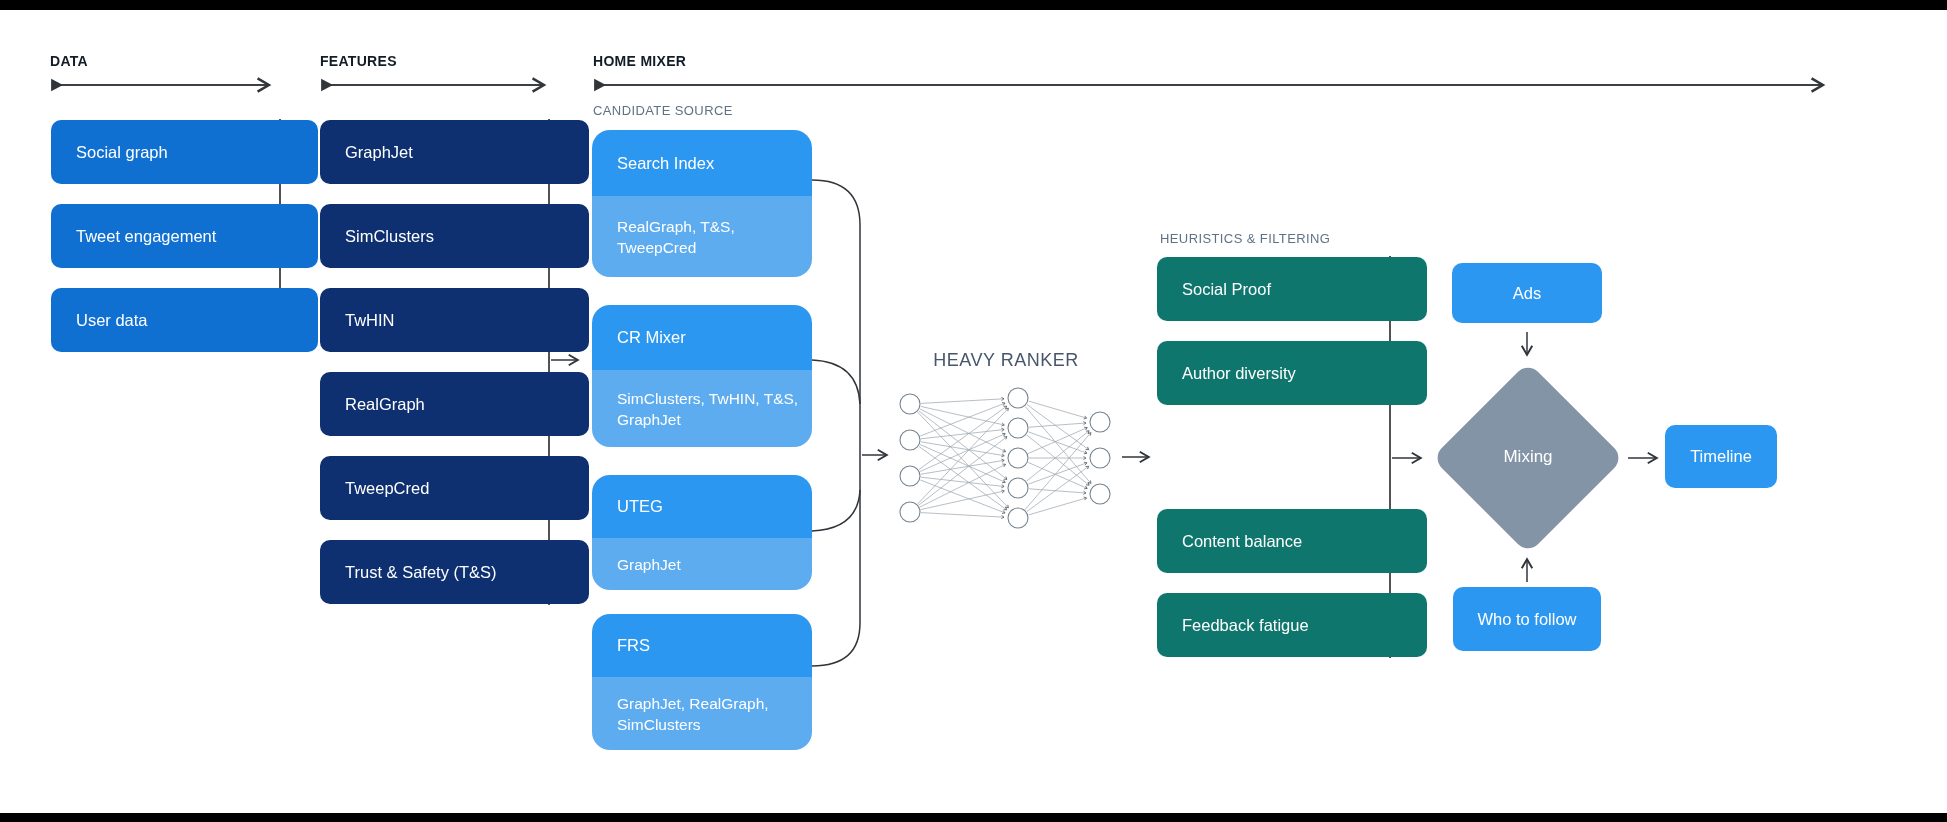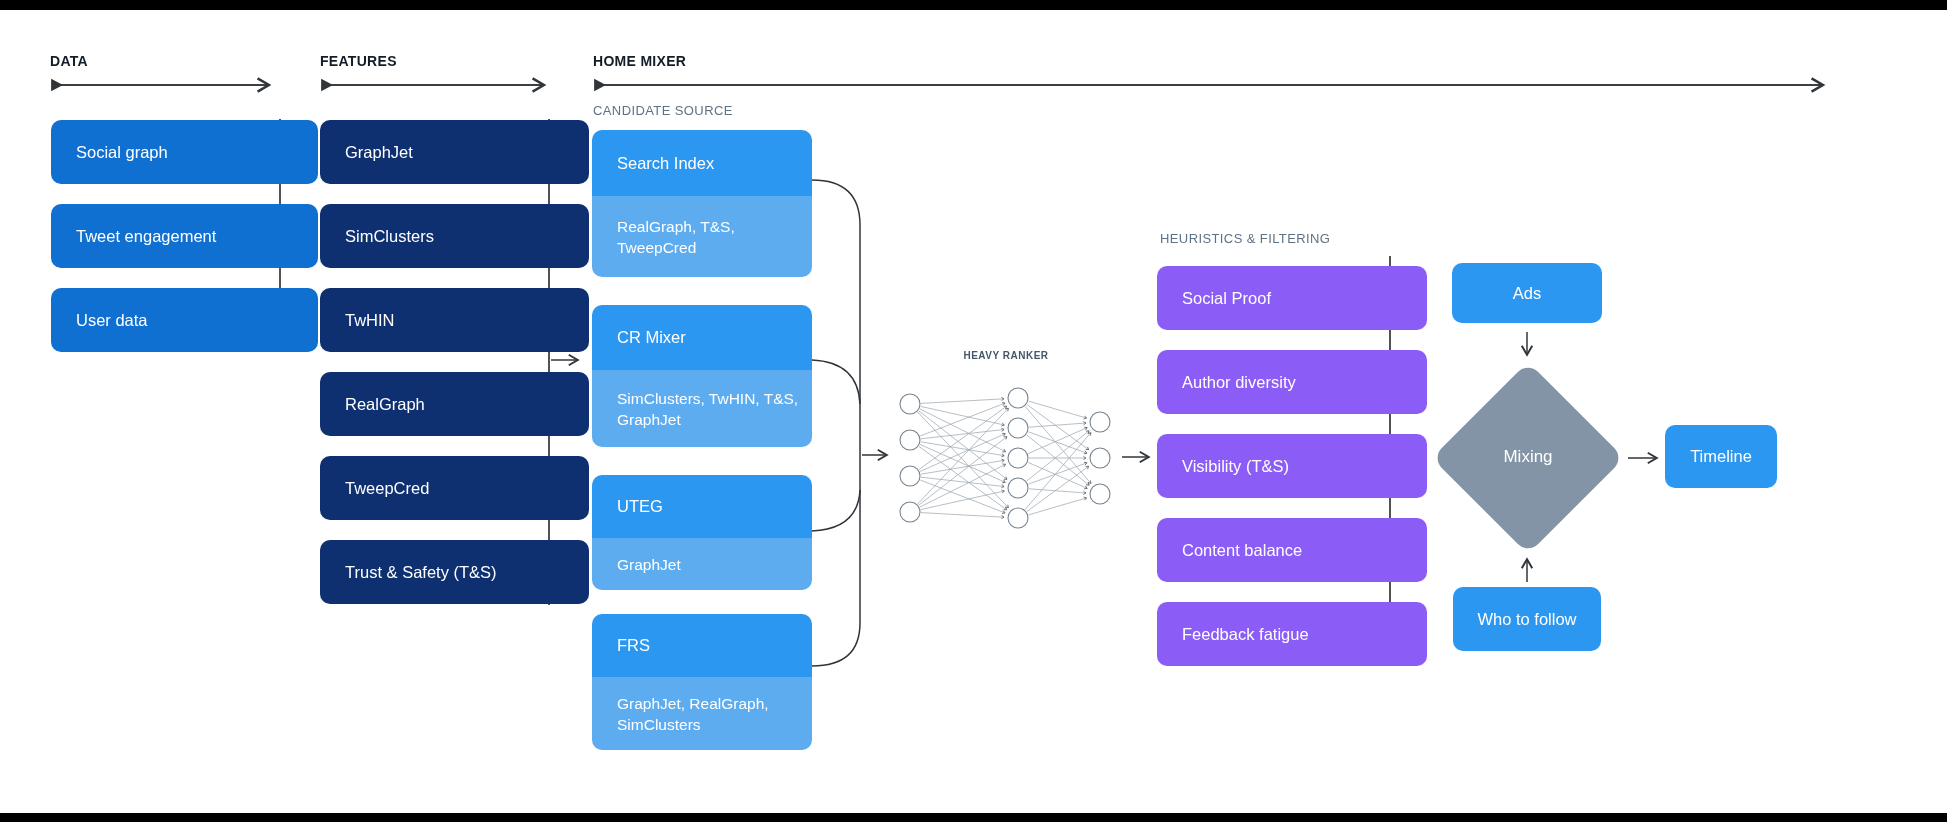--- a/index.html
+++ b/index.html
@@ -5,30 +5,30 @@
   html,body{margin:0;padding:0;background:#ffffff;}
   .stage{position:relative;width:1947px;height:822px;background:#ffffff;overflow:hidden;
          font-family:"Liberation Sans",sans-serif;}
   .bar{position:absolute;left:0;width:1947px;background:#000;}
   .bar-top{top:0;height:10px;}
   .bar-bottom{top:813px;height:9px;}
   svg.layer{position:absolute;left:0;top:0;}
   .sec-label{position:absolute;font-size:14px;font-weight:700;color:#121d28;letter-spacing:.3px;}
   .sub-label{position:absolute;font-size:13px;font-weight:500;color:#5f7284;letter-spacing:.4px;}
   .hr-label{position:absolute;left:906px;top:350px;width:200px;text-align:center;
-            font-size:10px;font-weight:700;color:#47566b;letter-spacing:.5px;}
+            font-size:18px;font-weight:400;color:#47566b;letter-spacing:.5px;}
   .box{position:absolute;border-radius:10px;display:flex;align-items:center;
        color:#ffffff;font-size:16.5px;font-weight:500;}
   .pad{padding-left:25px;padding-right:24px;}
   .ctr{justify-content:center;text-align:center;}
   .data-box{background:#0f70d2;width:218px;height:64px;left:51px;}
   .feat-box{background:#0e3070;width:220px;height:64px;left:320px;}
-  .heur-box{background:#8b5cf6;width:221px;height:64px;left:1157px;margin-top:9px;}
+  .heur-box{background:#0f766e;width:221px;height:64px;left:1157px;}
   .blue-box{background:#2b97f0;}
-  .cand{position:absolute;left:592px;width:220px;border-radius:10px;overflow:hidden;}
+  .cand{position:absolute;left:592px;width:220px;border-radius:18px;overflow:hidden;}
   .cand-head{background:#2b97f0;display:flex;align-items:center;padding-left:25px;
              color:#fff;font-size:16.5px;font-weight:500;}
   .cand-body{background:#5dacf0;display:flex;align-items:center;padding-left:25px;
              color:#fff;font-size:15.5px;line-height:21px;font-weight:500;}
   .mix-label{position:absolute;left:1463px;top:446px;width:130px;text-align:center;
              color:#fff;font-size:17px;font-weight:500;line-height:22px;}
   .nn-edge{stroke:#9fa9b2;stroke-width:.75;fill:none;}
   .nn-node{fill:#ffffff;stroke:#76838f;stroke-width:1.1;}
   .flow{stroke:#30353a;stroke-width:1.5;fill:none;}
   .axis{stroke:#3c4044;stroke-width:1.9;fill:none;}
@@ -198,23 +198,20 @@
       <span>GraphJet, RealGraph, SimClusters</span>
       </div>
   </div>
 
   <div class="box heur-box pad" style="top:257px">
     <span>Social Proof</span>
     </div>
   <div class="box heur-box pad" style="top:341px">
     <span>Author diversity</span>
     </div>
-  <div class="box heur-box pad" style="top:425px">
-    <span>Visibility (T&amp;S)</span>
-    </div>
   <div class="box heur-box pad" style="top:509px">
     <span>Content balance</span>
     </div>
   <div class="box heur-box pad" style="top:593px">
     <span>Feedback fatigue</span>
     </div>
 
   <div class="box blue-box ctr" style="left:1452px;top:263px;width:150px;height:60px">
     <span>Ads</span>
     </div>

